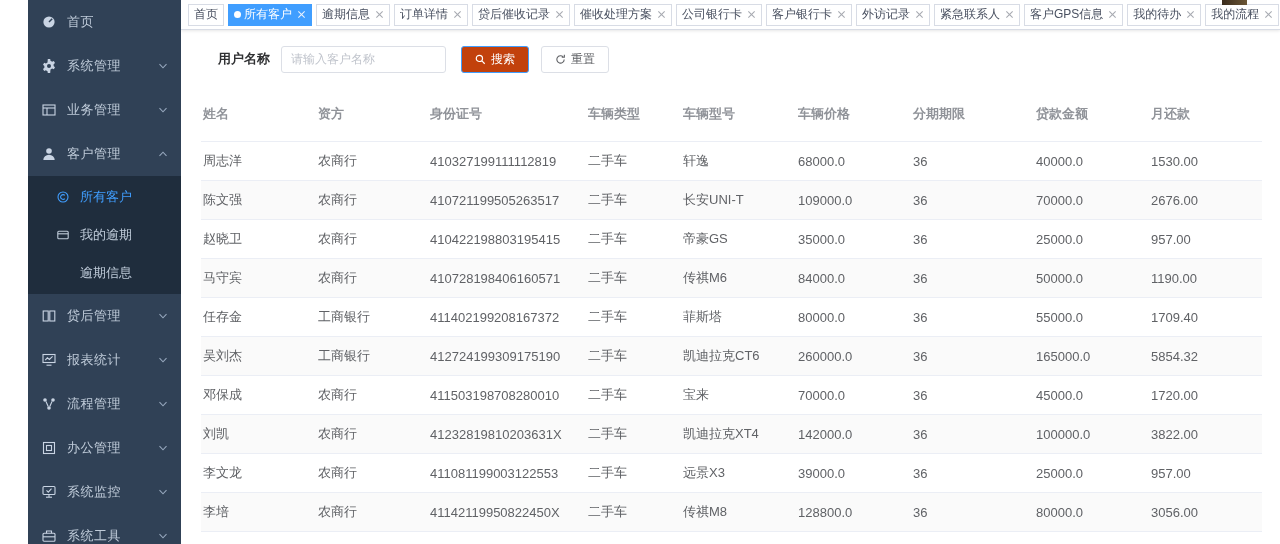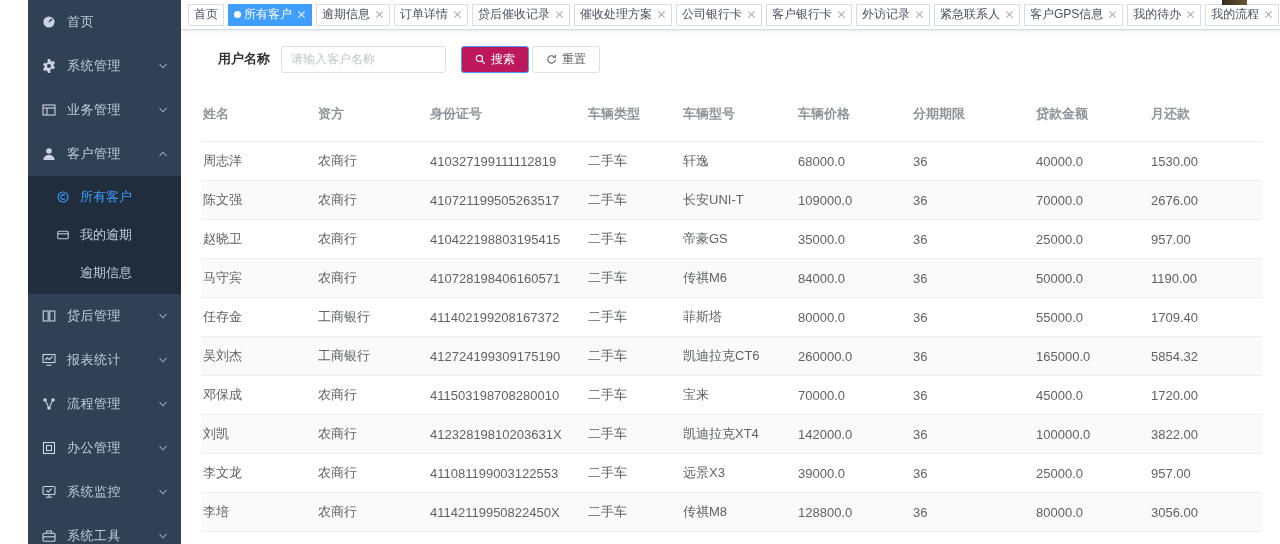--- a/index.html
+++ b/index.html
@@ -39,22 +39,22 @@
 
   
   .search-row { display:flex; align-items:center; margin:15px 0 0 17px; height:28px; flex-shrink:0; }
   .search-label { font-size:13px; font-weight:700; color:#303133; margin-right:11px;margin-left:20px; }
   .search-input { width:165px; height:27px; border:1px solid #dcdfe6; border-radius:3px;
     font-size:12px; padding:0 9px; color:#606266; outline:none; }
   .search-input::placeholder { color:#c0c4cc; }
   .btn { height:27px; display:inline-flex; align-items:center; gap:5px; border-radius:3px;
     font-size:12px; padding:0 13px; cursor:pointer; border:1px solid #dcdfe6; background:#fff; color:#606266; }
   .btn .b-icon { width:11px; height:11px; display:inline-flex; }
-  .btn-primary { background:#be185d; border-color:#409eff; color:#fff; margin-left:15px; }
-  .btn-plain { margin-left:3px; }
+  .btn-primary { background:#c2410c; border-color:#409eff; color:#fff; margin-left:15px; }
+  .btn-plain { margin-left:12px; }
 
   
   .table-wrap { margin:13px 18px 0 20px; overflow:hidden; flex:1; }
   table { width:100%; border-collapse:collapse; table-layout:fixed; }
   th { text-align:left; font-size:13px; color:#909399; font-weight:700;
     padding:10px 2px 9px 2px; border-bottom:1px solid #ebeef5; }
   td { font-size:13px; color:#606266; padding:10px 2px; border-bottom:1px solid #ebeef5;
     overflow:hidden; white-space:nowrap; }
   tbody tr:nth-child(even) { background:#fafafa; }
   th.col-op, td.col-op { text-align:right; padding-right:2px; }

